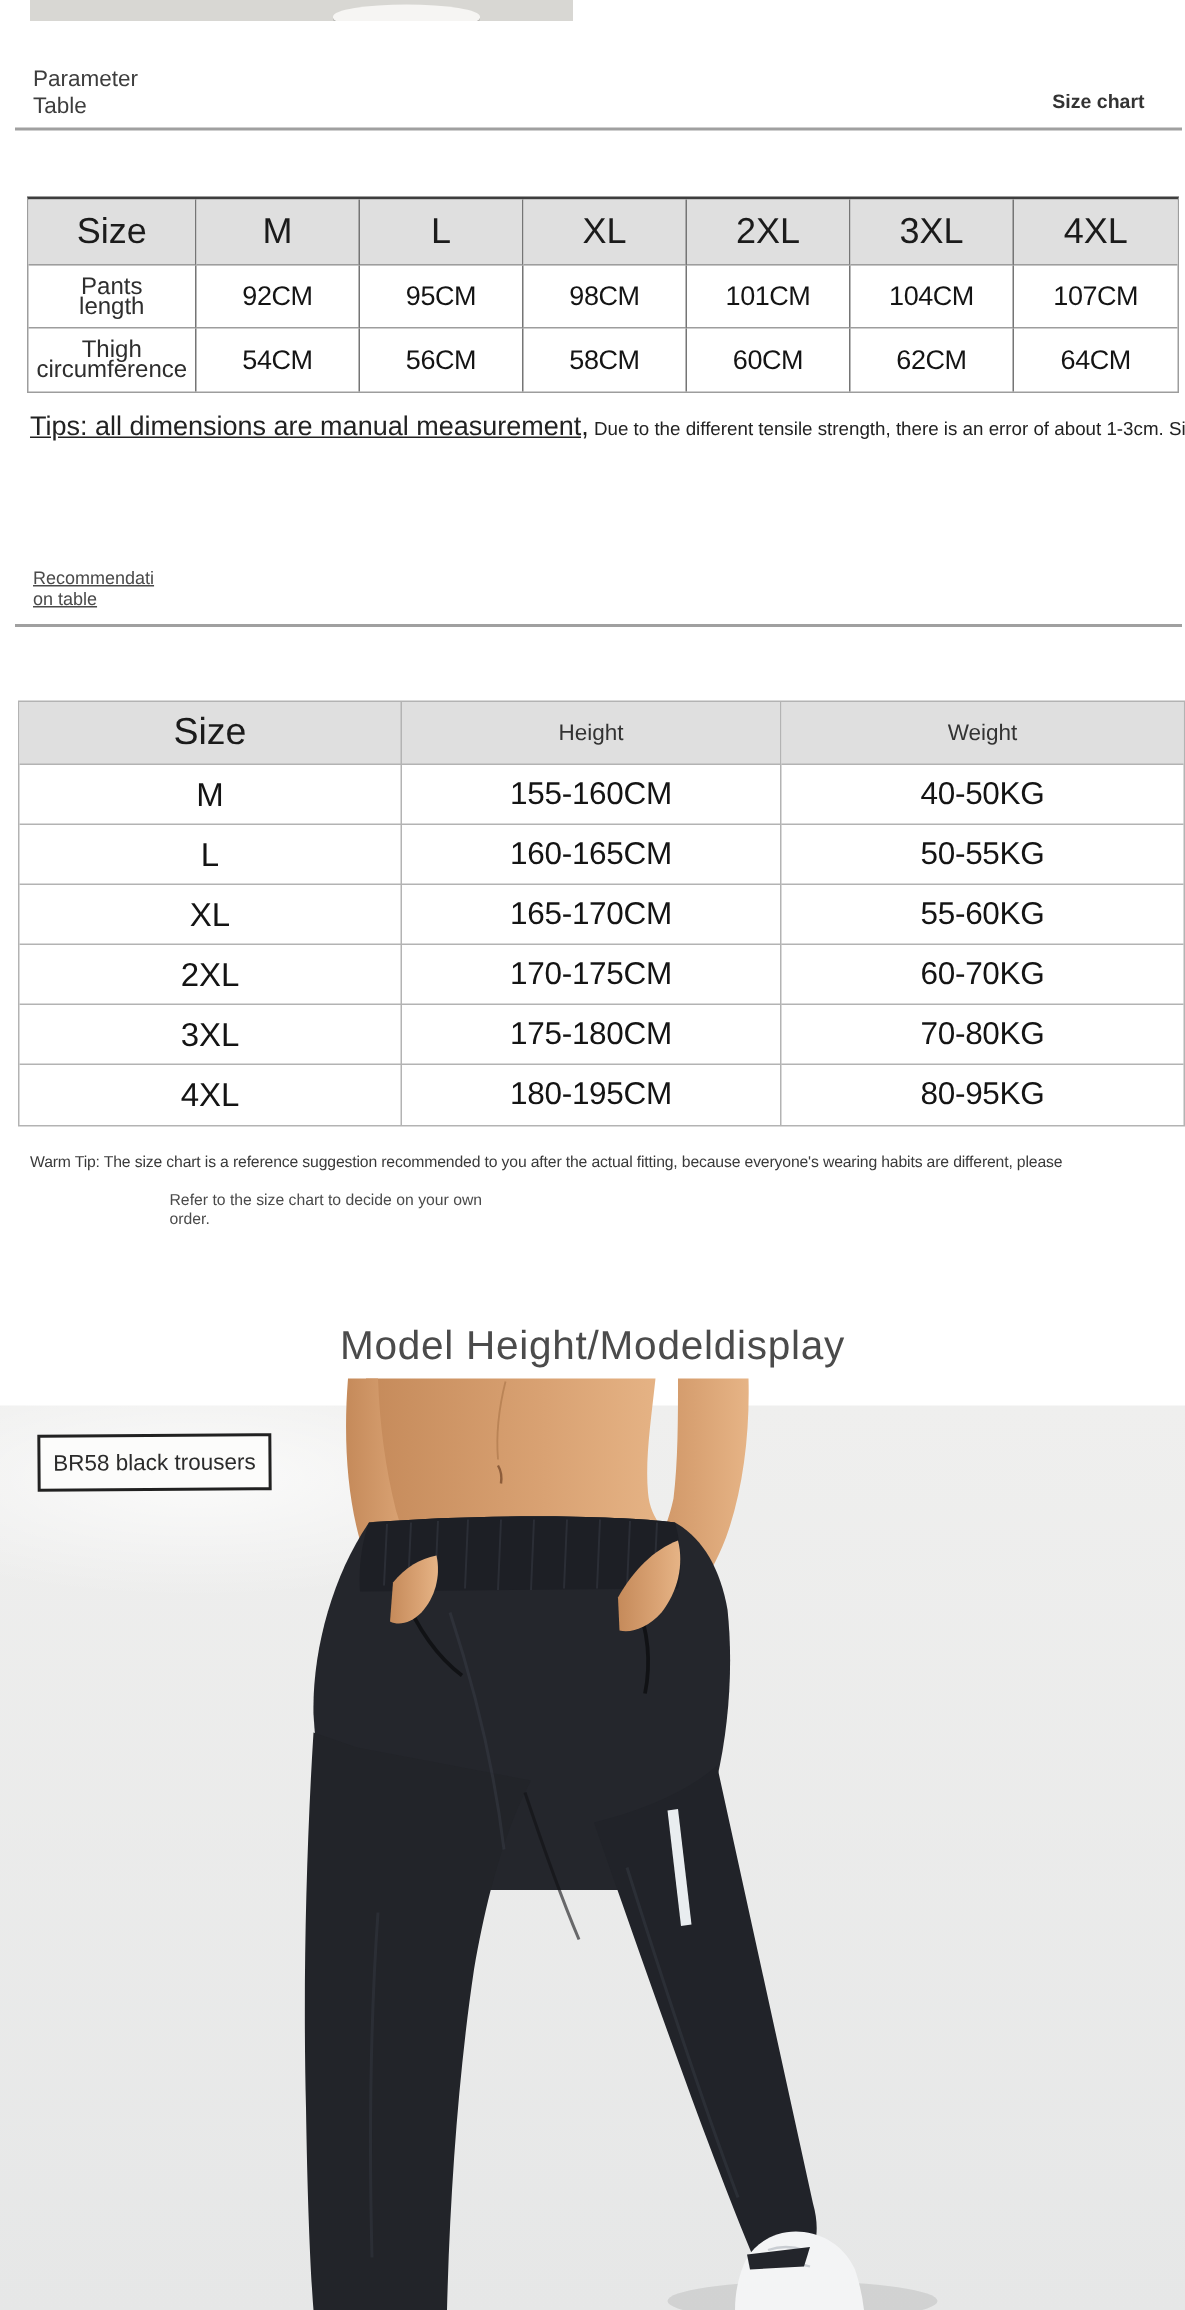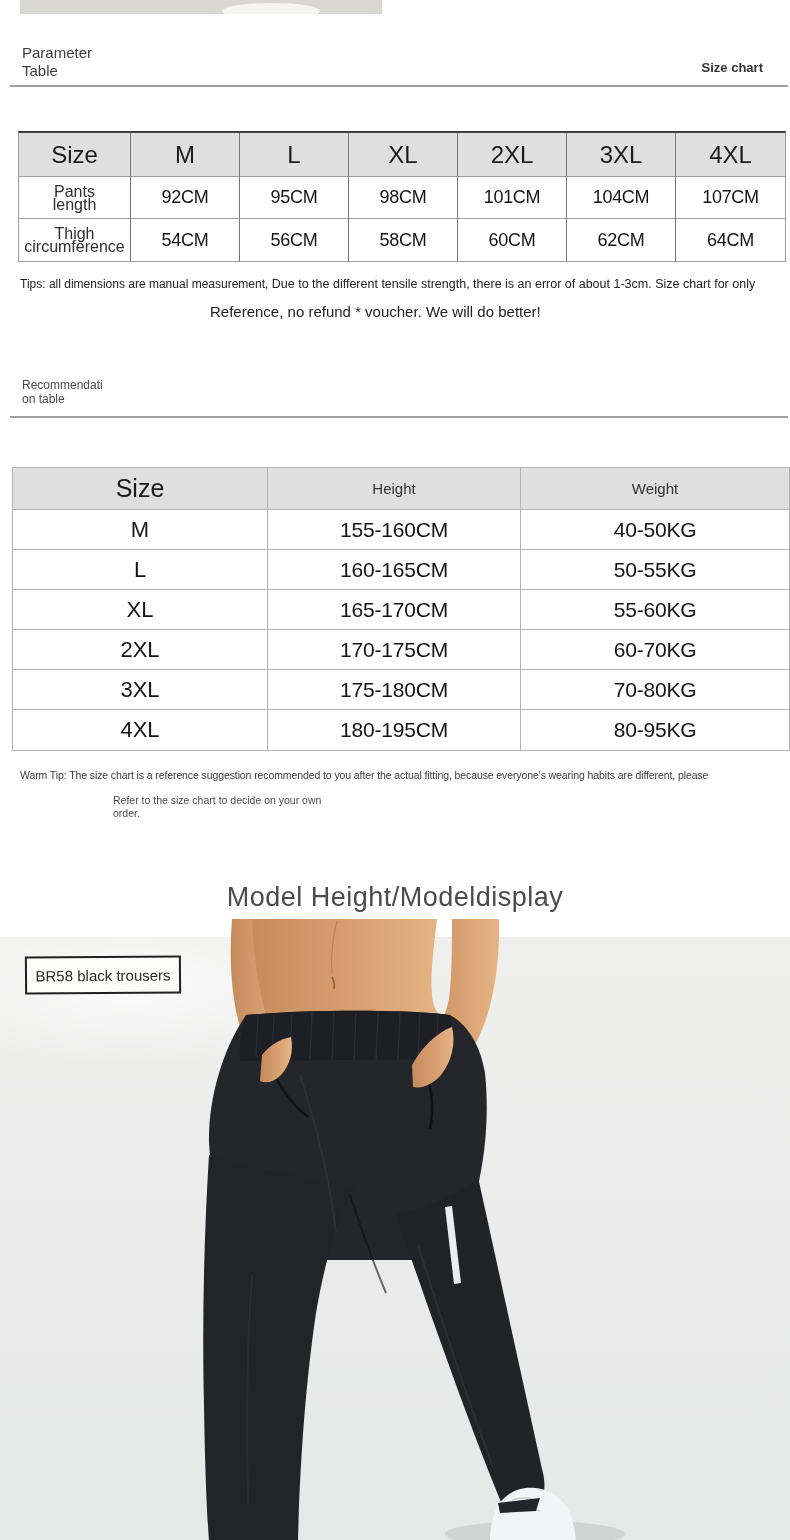--- a/index.html
+++ b/index.html
@@ -7,21 +7,21 @@
     position:relative;width:790px;height:1540px;margin:0 auto;
     background:#ffffff;overflow:hidden;
     font-family:"Liberation Sans", sans-serif;color:#222;
   }
   
   .top-strip{position:absolute;left:20px;top:0;width:362px;height:14px;background:#d8d7d3;overflow:hidden;}
   .shoe-toe{position:absolute;left:202px;top:3px;width:98px;height:16px;background:#f6f5f3;border-radius:50% 50% 45% 45%;box-shadow:0 1px 0 #b9b8b4;}
   
   .sec-title{position:absolute;white-space:pre-line;}
   .param-title{left:22px;top:44px;font-size:15px;line-height:17.5px;color:#3d3d3d;}
-  .rec-title{left:22px;top:379px;font-size:12px;line-height:13.5px;color:#4a4a4a;}
+  .rec-title{left:22px;top:379px;font-size:12px;line-height:13.5px;color:#4a4a4a;text-decoration:underline;}
   .size-chart-label{position:absolute;right:27px;top:60px;font-size:13px;font-weight:700;color:#333;}
   .divider{position:absolute;left:10px;width:778px;height:2px;background:#a0a0a0;}
   .d1{top:85px;} .d2{top:416px;}
   
   .size-table{
     position:absolute;left:18px;top:131px;width:766px;
     display:grid;grid-template-columns:112px repeat(6,1fr);
     grid-template-rows:44px 42px 42px;
     border:1px solid #9d9d9d;border-top:2px solid #3e3e3e;background:#fff;
   }
@@ -29,21 +29,21 @@
     border-right:1px solid #757575;border-bottom:1px solid #9d9d9d;
     display:flex;align-items:center;justify-content:center;text-align:center;
   }
   .size-table>div:nth-child(7n){border-right:none;}
   .size-table>div:nth-child(n+15){border-bottom:none;}
   .hcell{background:#dfdfdf;font-size:24px;color:#1b1b1b;}
   .vcell{font-size:18px;color:#141414;letter-spacing:-.3px;}
   .lcell{font-size:16px;line-height:13px;color:#2e2e2e;white-space:pre-line;}
   
   .tips-line1{position:absolute;left:20px;top:274px;white-space:nowrap;color:#222;}
-  .tips-line1 .t-strong{font-size:12px;}
+  .tips-line1 .t-strong{font-size:18px;text-decoration:underline;}
   .tips-line1 .t-rest{font-size:12.5px;}
   .tips-line2{position:absolute;left:210px;top:303px;font-size:15px;color:#222;}
   
   .rec-table{
     position:absolute;left:12px;top:467px;width:776px;
     display:grid;grid-template-columns:255px 253px 1fr;
     grid-template-rows:42px repeat(6,40px);
     border:1px solid #b3b3b3;background:#fff;
   }
   .rec-table>div{
@@ -108,21 +108,20 @@
     <div class="vcell">56CM</div>
     <div class="vcell">58CM</div>
     <div class="vcell">60CM</div>
     <div class="vcell">62CM</div>
     <div class="vcell">64CM</div>
   </div>
 
   <div class="tips-line1">
     <span class="t-strong">Tips: all dimensions are manual measurement,</span><span class="t-rest"> Due to the different tensile strength, there is an error of about 1-3cm. Size chart for only</span>
   </div>
-  <div class="tips-line2">Reference, no refund * voucher. We will do better!</div>
 
   <div class="sec-title rec-title">Recommendati
 on table</div>
   <div class="divider d2"></div>
 
   <div class="rec-table">
     <div class="rh rh-size">Size</div>
     <div class="rh rh-small">Height</div>
     <div class="rh rh-small">Weight</div>
 

